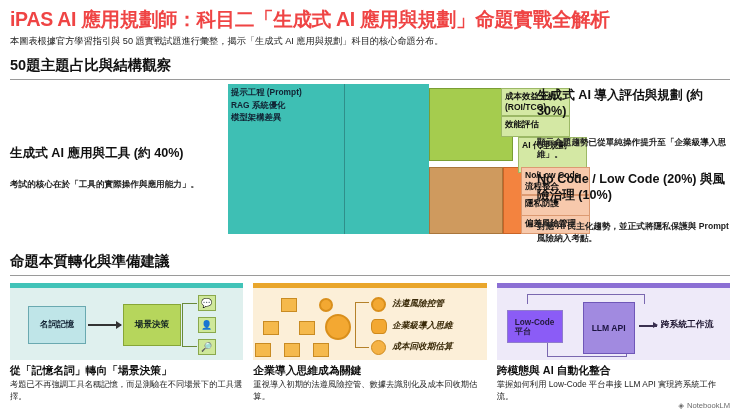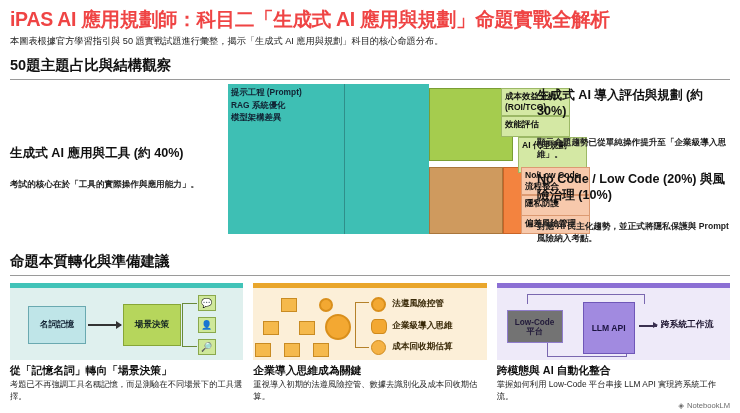--- a/index.html
+++ b/index.html
@@ -115,21 +115,21 @@
     line-height: 1.2;
   }
   .card-desc {
     font-size: 8.3px; line-height: 1.42; color: #222; margin-top: 2px;
     font-weight: 500;
   }
 
   .c1 .card-bar { background: #41c3b8; }
   .c1 .card-visual { background: #dff0ee; }
   .c2 .card-bar { background: #e9a62c; }
-  .c2 .card-visual { background: #fcefd8; }
+  .c2 .card-visual { background: #fcefd8; font-style: italic; }
   .c3 .card-bar { background: #8b6fd4; }
   .c3 .card-visual { background: #eeeaf9; }
 
   
   .box1 {
     position: absolute; left: 18px; top: 18px; width: 58px; height: 38px;
     background: #bfe5e8; border: 1px solid #6aa9b0;
     display: flex; align-items: center; justify-content: center;
     font-size: 8.6px; font-weight: 700; color: #123;
   }
@@ -196,22 +196,22 @@
   .t1 { top: 10px; } .t2 { top: 32px; } .t3 { top: 53px; }
   .brace {
     position: absolute; left: 102px; top: 14px; width: 14px; height: 46px;
     border-left: 1.3px solid #b5812a; border-top: 1.3px solid #b5812a;
     border-bottom: 1.3px solid #b5812a;
   }
 
   
   .lc-box {
     position: absolute; left: 10px; top: 22px; width: 56px; height: 33px;
-    background: #737373; border: 1px solid #8f7ccc;
-    display:flex; align-items:center; justify-content:center; text-align:center;
+    background: #8b5cf6; border: 1px solid #8f7ccc;
+    display:flex; align-items:center; justify-content:center; text-align:left;
     font-size: 8.2px; font-weight: 700; color: #221a3a; line-height: 1.15;
   }
   .llm-box {
     position: absolute; left: 86px; top: 14px; width: 52px; height: 52px;
     background: #a18ae0; border: 1px solid #6f57b8;
     display:flex; align-items:center; justify-content:center;
     font-size: 8.6px; font-weight: 700; color: #1b1340;
   }
   .c3txt {
     position: absolute; left: 164px; top: 31px;

